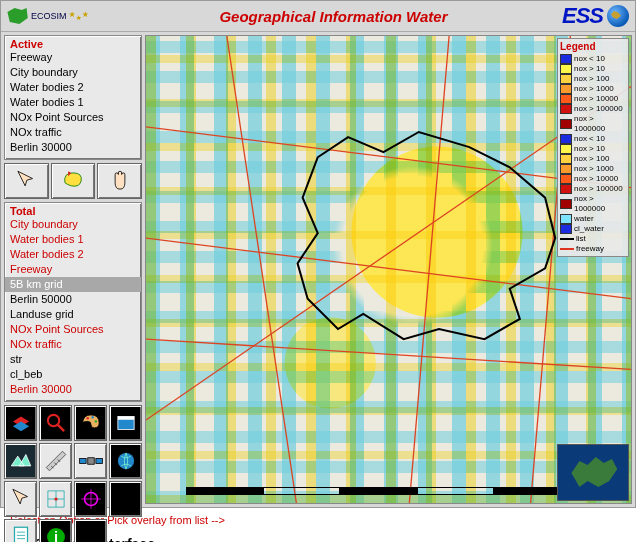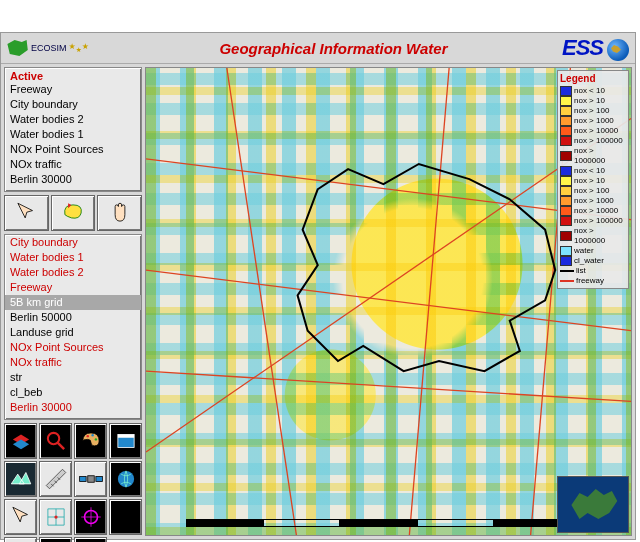--- a/index.html
+++ b/index.html
@@ -7,21 +7,20 @@
     font-family: Arial, Helvetica, sans-serif;
     font-size: 11px;
     background: #fff;
     width: 640px;
   }
   .app {
     width: 634px;
     border: 1px solid #999;
     background: #d8d8d8;
     position: relative;
-    margin-top: 32px;
   }
   .header {
     display: flex;
     align-items: center;
     height: 30px;
     background: #d8d8d8;
     border-bottom: 1px solid #aaa;
   }
   .logo-left {
     display: flex;
@@ -47,21 +46,21 @@
   .title {
     flex: 1;
     text-align: center;
     color: #cc0000;
     font-style: italic;
     font-weight: bold;
     font-size: 15px;
   }
   .logo-right {
     display: flex;
-    align-items: flex-end;
+    align-items: center;
     padding-right: 6px;
   }
   .ess {
     color: #0015c4;
     font-weight: 900;
     font-style: italic;
     font-size: 22px;
     letter-spacing: -1px;
   }
   .globe {
@@ -318,20 +317,21 @@
             </svg>
         </div>
         <div class="toolbtn">
           <svg viewBox="0 0 32 32">
               <path d="M10 18 L10 8 Q10 6 12 6 Q14 6 14 8 L14 6 Q14 4 16 4 Q18 4 18 6 L18 8 Q18 6 20 6 Q22 6 22 8 L22 18 Q22 26 16 26 Q10 26 10 18 Z" fill="#ffe0c0" stroke="#000"></path>
             </svg>
         </div>
       </div>
 
       <div class="panel">
+        <div class="panel-title red">Total</div>
         <div class="panel-list" id="total-list">
             <div class="layer-item red">City boundary</div>
             <div class="layer-item red">Water bodies 1</div>
             <div class="layer-item red">Water bodies 2</div>
             <div class="layer-item red">Freeway</div>
             <div class="layer-item sel">5B km grid</div>
             <div class="layer-item">Berlin 50000</div>
             <div class="layer-item">Landuse grid</div>
             <div class="layer-item red">NOx Point Sources</div>
             <div class="layer-item red">NOx traffic</div>

